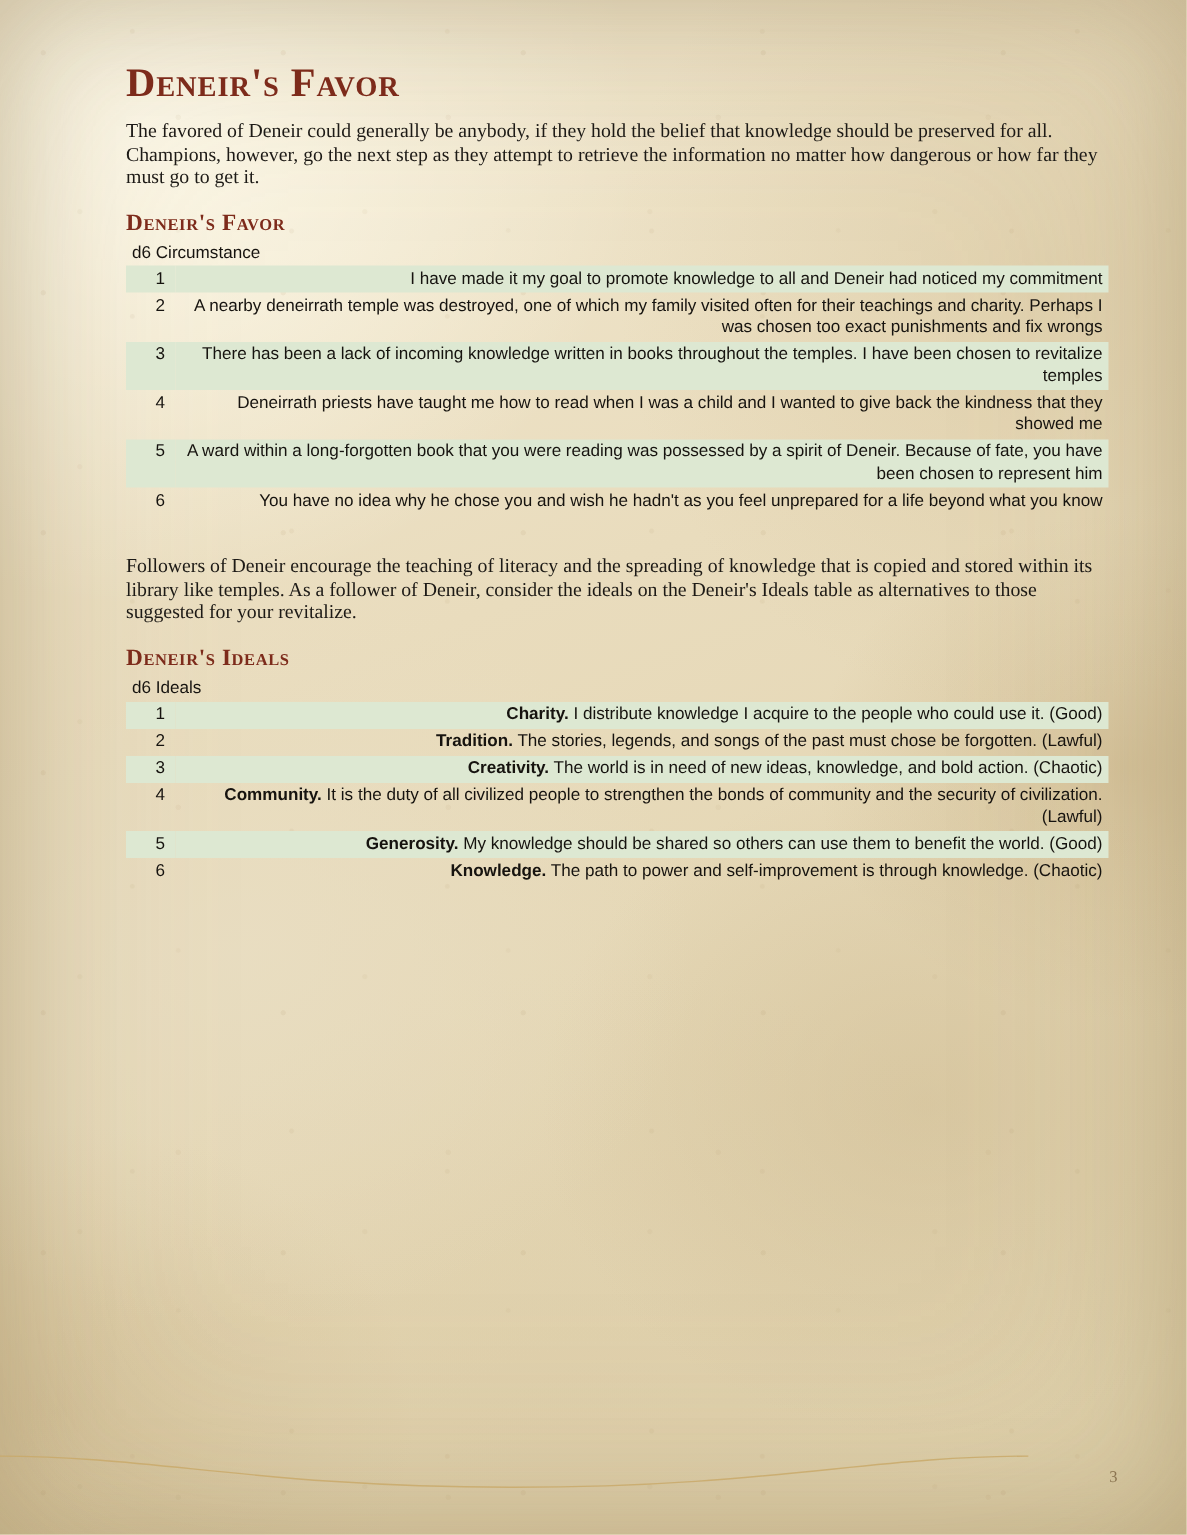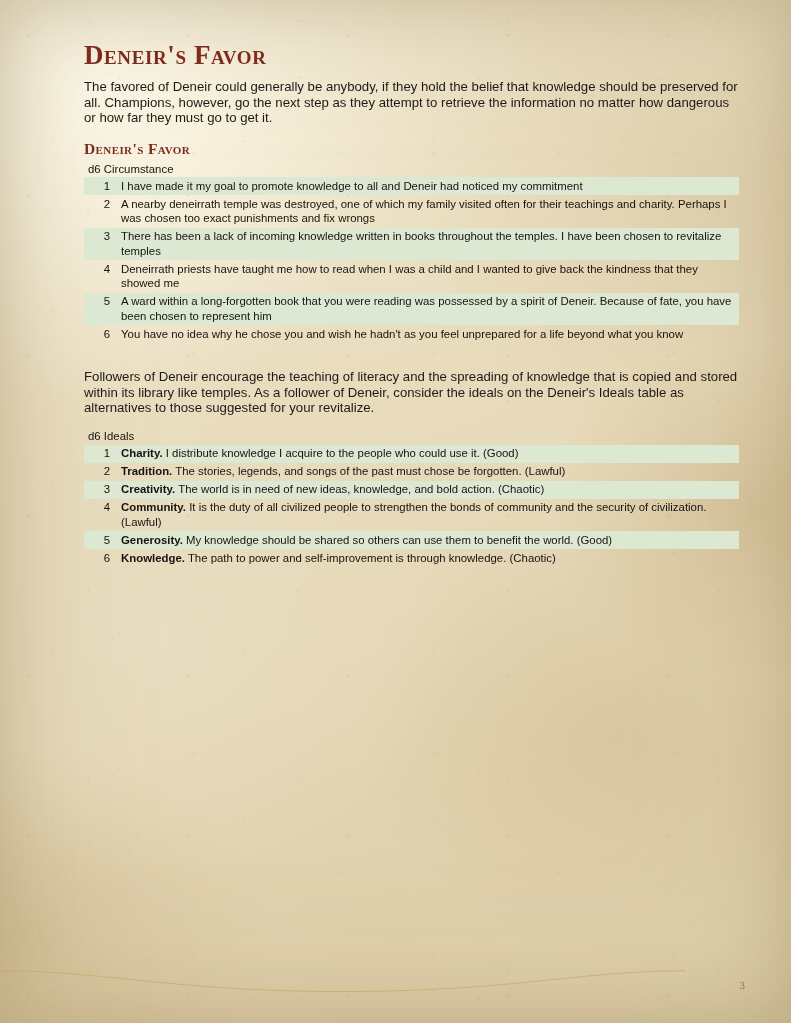--- a/index.html
+++ b/index.html
@@ -64,21 +64,21 @@
     color: #7d2b1b;
     font-size: 27px;
     font-weight: bold;
     margin: 0 0 8px 0;
     letter-spacing: 0.6px;
     font-variant: small-caps;
     text-transform: none;
   }
 
   p.intro {
-    font-family: Liberation Sans, sans-serif;
+    font-family: Liberation Serif, serif;
     font-size: 13.2px;
     color: #1d1a16;
     line-height: 15.6px;
     margin: 0 0 14px 0;
     text-align: left;
   }
 
   h2.subtitle {
     font-family: "Liberation Serif", serif;
     color: #7d2b1b;
@@ -101,20 +101,21 @@
     color: #16130f;
     padding: 0 0 2.5px 4px;
   }
   .row td {
     font-family: "Liberation Sans", sans-serif;
     font-size: 11.4px;
     color: #16130f;
     line-height: 14.5px;
     padding: 1.5px 4px 2px 4px;
     vertical-align: top;
+    text-align: right;
   }
   .row .die {
     width: 22px;
     text-align: right;
     padding-right: 7px;
   }
   .row.shaded td {
     background: #dde8d2;
   }
   .row td b { font-weight: bold; }
@@ -182,20 +183,21 @@
         <tr class="row">
           <td class="die">6</td>
           <td class="txt">You have no idea why he chose you and wish he hadn't as you feel unprepared for a life beyond what you know</td>
         </tr>
       </tbody>
     </table>
   </div>
 
   <div class="block block-2">
     <p class="intro">Followers of Deneir encourage the teaching of literacy and the spreading of knowledge that is copied and stored within its library like temples. As a follower of Deneir, consider the ideals on the Deneir's Ideals table as alternatives to those suggested for your revitalize.</p>
+    <h2 class="subtitle">Deneir's Ideals</h2>
     <table class="table">
       <thead>
         <tr>
           <td class="col-header" colspan="2">d6 Ideals</td>
         </tr>
       </thead>
       <tbody>
         <tr class="row shaded">
           <td class="die">1</td>
           <td class="txt"><b>Charity.</b> <span>I distribute knowledge I acquire to the people who could use it. (Good)</span></td>

